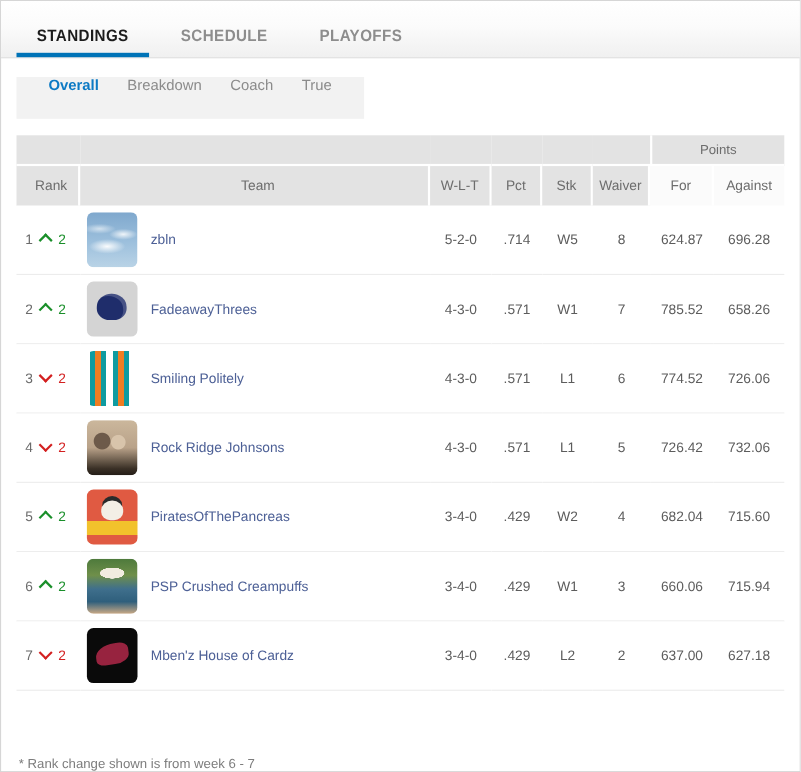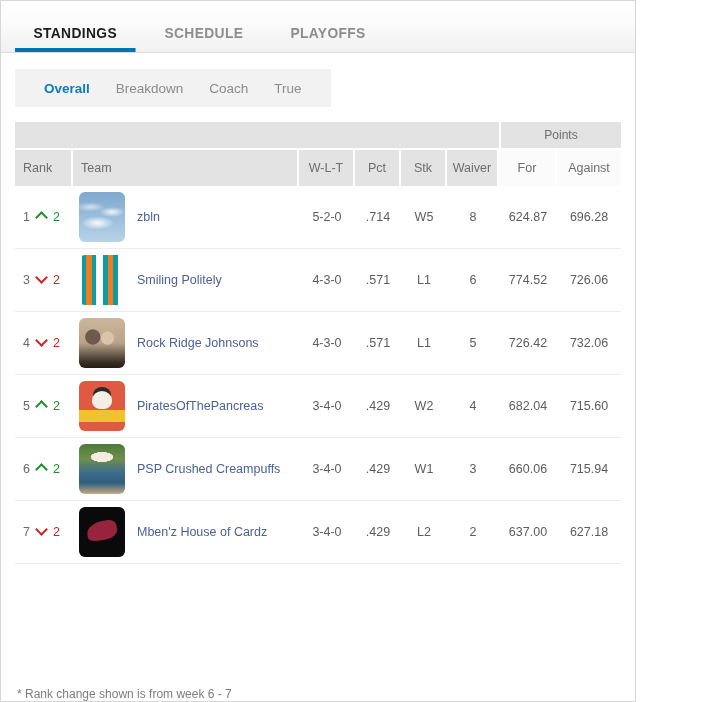--- a/index.html
+++ b/index.html
@@ -9,21 +9,21 @@
   }
   body {
     width: 728px;
     height: 702px;
     font-family: "Liberation Sans", sans-serif;
     color: #333333;
     overflow: hidden;
   }
 
   .app {
-    width: 636px;
+    width: 728px;
     height: 702px;
     box-sizing: border-box;
     border: 1px solid #d6d6d6;
     background: #ffffff;
     display: flex;
     flex-direction: column;
   }
 
   
   .tabbar {
@@ -61,21 +61,20 @@
     height: 4px;
     background: #0073b7;
   }
 
   
   .subtabwrap {
     padding: 16px 0 0 14px;
   }
   .subtabs {
     display: inline-flex;
-    align-items: center;
     background: #f2f2f2;
     height: 38px;
     padding: 0 16px;
     box-sizing: border-box;
   }
   .subtab {
     font-size: 13.5px;
     color: #8b8b8b;
     padding: 0 13px;
     cursor: pointer;
@@ -116,21 +115,21 @@
   thead .cols th {
     background: #e3e3e3;
     height: 34px;
     font-size: 12.5px;
     color: #6d6d6d;
     font-weight: normal;
     vertical-align: middle;
     border-right: 2px solid #ffffff;
     text-align: center;
   }
-  thead .cols th.l { text-align: left; padding-left: 8px; }
+  thead .cols th.l { text-align: center; padding-left: 8px; }
   thead .cols th.white {
     background: #fbfbfb;
     border-right: 2px solid #ffffff;
   }
   thead .cols th.last { border-right: none; }
   thead th.spacer { background: #e3e3e3; border-bottom: 2px solid #ffffff; }
 
   
   tbody td {
     border-bottom: 1px solid #ececec;
@@ -343,20 +342,35 @@
               </div>
             </td>
             <td>5-2-0</td>
             <td>.714</td>
             <td>W5</td>
             <td>8</td>
             <td>624.87</td>
             <td>696.28</td>
           </tr>
           <tr>
+            <td class="rank-cell"><span class="rk">2</span><span class="chev up"></span><span class="delta up">2</span></td>
+            <td class="team-cell">
+              <div class="teamrow">
+                <div class="avatar av-helmet"></div>
+                <span class="teamname">FadeawayThrees</span>
+              </div>
+            </td>
+            <td>4-3-0</td>
+            <td>.571</td>
+            <td>W1</td>
+            <td>7</td>
+            <td>785.52</td>
+            <td>658.26</td>
+          </tr>
+          <tr>
             <td class="rank-cell"><span class="rk">3</span><span class="chev down"></span><span class="delta down">2</span></td>
             <td class="team-cell">
               <div class="teamrow">
                 <div class="avatar av-stripes"></div>
                 <span class="teamname">Smiling Politely</span>
               </div>
             </td>
             <td>4-3-0</td>
             <td>.571</td>
             <td>L1</td>

